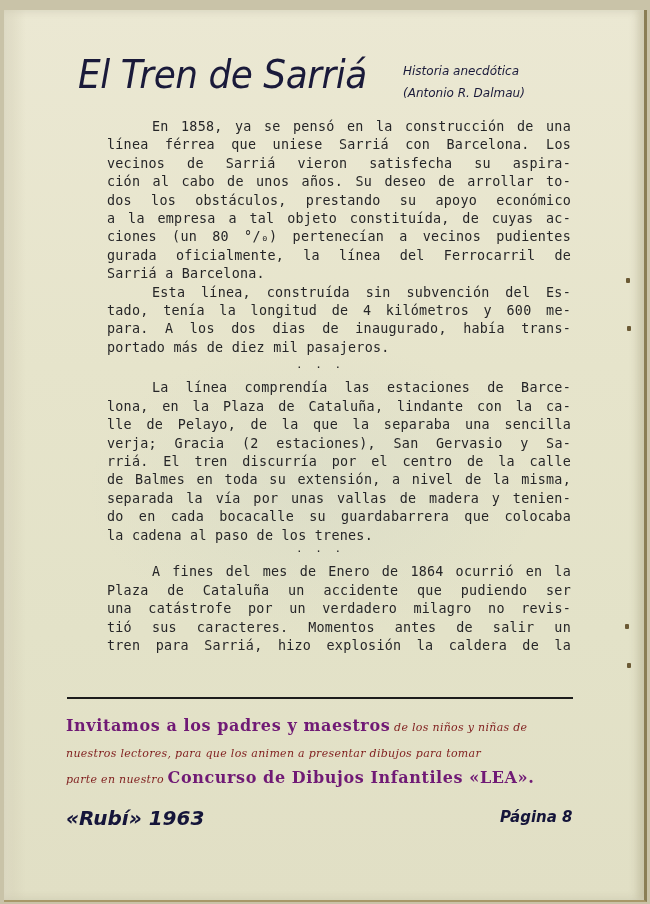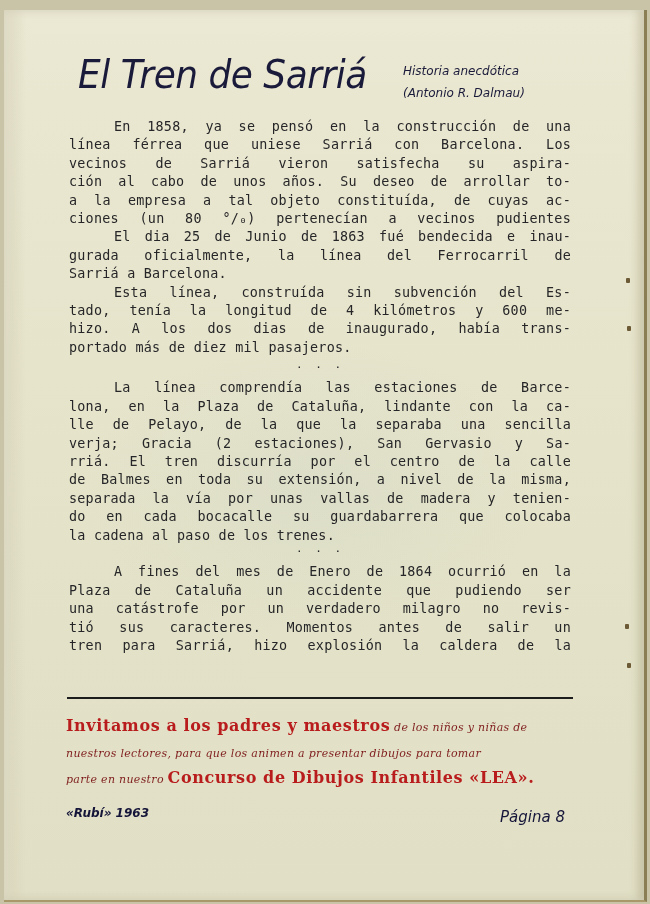--- a/index.html
+++ b/index.html
@@ -79,20 +79,21 @@
       letter-spacing: 0.25px;
       color: #262628;
       line-height: 18.4px;
     }
     .line {
       display: block;
       white-space: pre;
       text-align: justify;
       text-align-last: justify;
       height: 18.4px;
+      margin-left: 38px;
     }
     .line.last {
       text-align-last: left;
     }
     .line.indent {
       padding-left: 45px;
     }
     .separator-dots {
       display: block;
       text-align: center;
@@ -121,46 +122,46 @@
       display: block;
       white-space: nowrap;
       height: 26px;
       line-height: 26px;
     }
     .blackletter {
       font-family: "DejaVu Serif", serif;
       font-weight: bold;
       font-size: 16px;
       letter-spacing: 0.6px;
-      color: #b91c1c;
+      color: #701a75;
     }
     .script {
       font-family: "DejaVu Serif", serif;
       font-style: italic;
       font-size: 11px;
       color: #7f1d1d;
       letter-spacing: 0.3px;
     }
     .footer-left {
       position: absolute;
       left: 66px;
       top: 806px;
       font-family: "DejaVu Sans", sans-serif;
       font-style: italic;
       font-weight: bold;
-      font-size: 12px;
+      font-size: 20px;
       color: #15153a;
     }
     .footer-right {
       position: absolute;
       left: 500px;
       top: 808px;
       font-family: "DejaVu Sans", sans-serif;
       font-style: italic;
-      font-weight: normal;
+      font-weight: bold;
       font-size: 15px;
       color: #15153a;
     }
     .showthrough {
       position: absolute;
       left: 80px;
       top: 330px;
       width: 460px;
       height: 300px;
       background: radial-gradient(ellipse at center, rgba(150,175,185,0.10), rgba(150,175,185,0) 70%);
@@ -186,30 +187,30 @@
 <div class="subtitle-block">
   <div>Historia anecdótica</div>
   <div>(Antonio R. Dalmau)</div>
 </div>
 
 <div class="body-text">
   <span class="line indent">En 1858, ya se pensó en la construcción de una</span>
   <span class="line">línea férrea que uniese Sarriá con Barcelona. Los</span>
   <span class="line">vecinos de Sarriá vieron satisfecha su aspira-</span>
   <span class="line">ción al cabo de unos años. Su deseo de arrollar to-</span>
+  <span class="line">dos los obstáculos, prestando su apoyo económico</span>
   <span class="line">a la empresa a tal objeto constituída, de cuyas ac-</span>
   <span class="line">ciones (un 80 °/₀) pertenecían a vecinos pudientes</span>
 
-  <span class="line indent">El dia 25 de Junio de 1863 fué bendecida e inau-</span>
   <span class="line">gurada oficialmente, la línea del Ferrocarril de</span>
   <span class="line last">Sarriá a Barcelona.</span>
 
   <span class="line indent">Esta línea, construída sin subvención del Es-</span>
   <span class="line">tado, tenía la longitud de 4 kilómetros y 600 me-</span>
-  <span class="line">hizo. A los dos dias de inaugurado, había trans-</span>
+  <span class="line">para. A los dos dias de inaugurado, había trans-</span>
   <span class="line last">portado más de diez mil pasajeros.</span>
 
   <span class="separator-dots" style="margin-top:4px;">· · ·</span>
 
   <span class="line indent">La línea comprendía las estaciones de Barce-</span>
   <span class="line">lona, en la Plaza de Cataluña, lindante con la ca-</span>
   <span class="line">lle de Pelayo, de la que la separaba una sencilla</span>
   <span class="line">verja; Gracia (2 estaciones), San Gervasio y Sa-</span>
   <span class="line">rriá. El tren discurría por el centro de la calle</span>
   <span class="line">de Balmes en toda su extensión, a nivel de la misma,</span>

